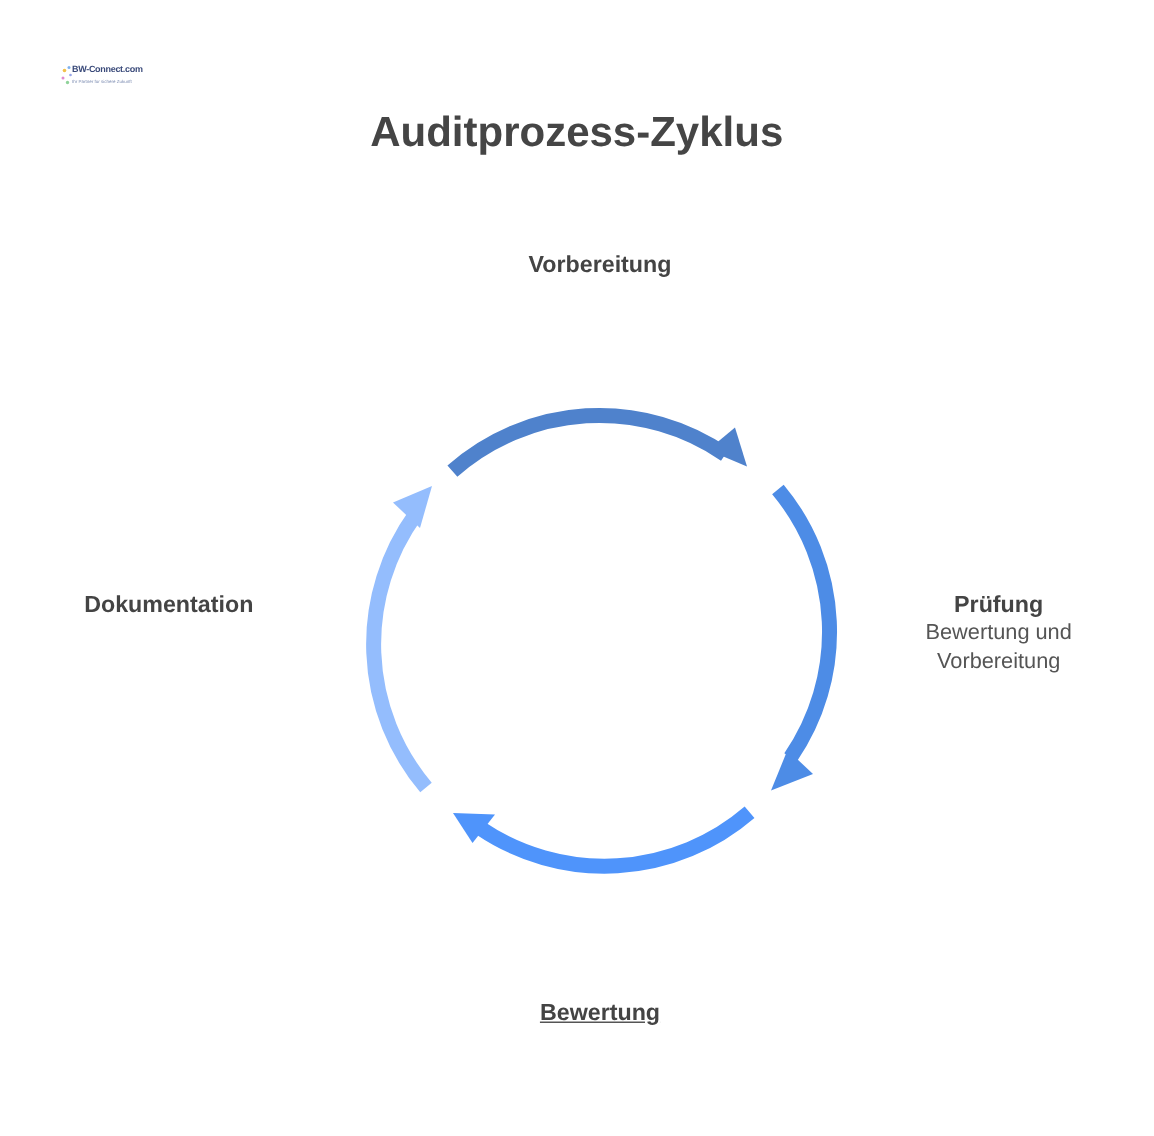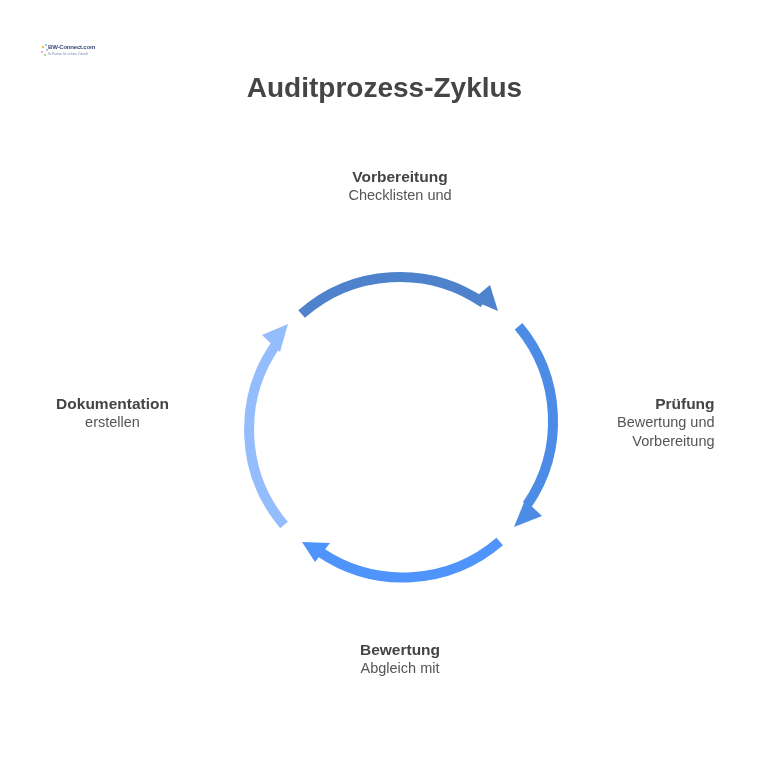--- a/index.html
+++ b/index.html
@@ -4,22 +4,22 @@
 <style>
   html, body { margin:0; padding:0; background:#ffffff; }
   body { width:769px; height:757px; position:relative; overflow:hidden; font-family:"Liberation Sans", sans-serif; color:#444; }
   .logo { position:absolute; left:40px; top:43px; width:42px; height:16px; }
   .logo-text { position:absolute; left:8px; top:1px; font-size:6px; font-weight:bold; color:#3a4a7a; letter-spacing:-0.2px; white-space:nowrap; }
   .logo-sub { position:absolute; left:8px; top:9px; font-size:3px; color:#7a8ab0; white-space:nowrap; }
   .title { position:absolute; left:0; width:769px; top:72px; text-align:center; font-size:28px; font-weight:bold; color:#454545; }
   .step { position:absolute; font-size:14.5px; line-height:19px; color:#555; }
   .step .head { font-weight:bold; font-size:15.5px; color:#444; }
   .s-top { left:300px; width:200px; top:167px; text-align:center; }
-  .s-right { left:617px; top:394px; text-align:right; }
-  .s-bottom { left:300px; width:200px; top:640px; text-align:center; }
+  .s-right { left:617px; top:394px; text-align:center; }
+  .s-bottom { left:300px; width:200px; top:666px; text-align:center;text-decoration:underline; }
   .s-left { left:40px; width:145px; top:394px; text-align:center; }
   svg.cycle { position:absolute; left:0; top:0; }
 </style>
 </head>
 <body>
 
 <div class="logo">
   <svg width="10" height="16">
     <circle cx="3" cy="4" r="1.2" fill="#f2c04a"></circle>
       <circle cx="6" cy="2" r="1" fill="#7fb2ee"></circle>
@@ -48,30 +48,27 @@
     <polygon points="302,542 330,543 315,562" fill="#4f94fb"></polygon>
   </g>
   <g>
     <path d="M 284.0 525.0 A 148 148 0 0 1 277.0 343.0" fill="none" stroke="#94bdfd" stroke-width="10"></path>
     <polygon points="288,324 280,352 262,335" fill="#94bdfd"></polygon>
   </g>
 </svg>
 
 <div class="step s-top">
   <div class="head">Vorbereitung</div>
-  <div>Checklisten und</div>
 </div>
 
 <div class="step s-right">
   <div class="head">Prüfung</div>
   <div>Bewertung und</div>
   <div>Vorbereitung</div>
 </div>
 
 <div class="step s-bottom">
   <div class="head">Bewertung</div>
-  <div>Abgleich mit</div>
 </div>
 
 <div class="step s-left">
   <div class="head">Dokumentation</div>
-  <div>erstellen</div>
 </div>
 
 </body></html>

